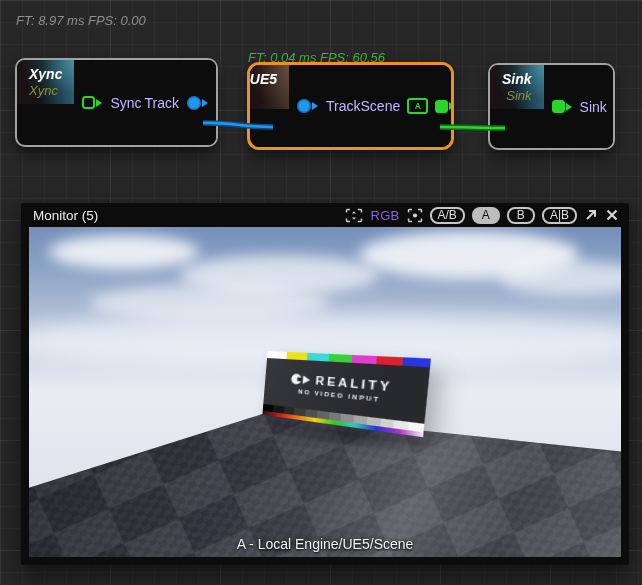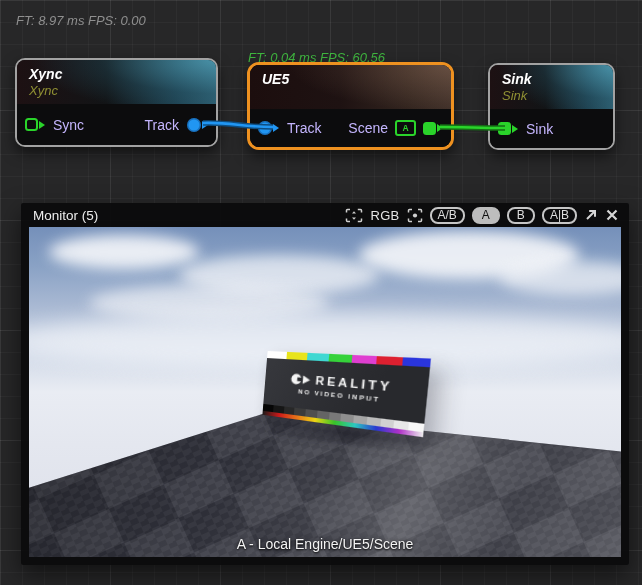--- a/index.html
+++ b/index.html
@@ -18,27 +18,27 @@
     background-size:110px 110px,110px 110px,22px 22px,22px 22px;
     font-family:"Liberation Sans", sans-serif;
     -webkit-font-smoothing:antialiased;
   }
   
   .perf{position:absolute;font-style:italic;font-size:13px;line-height:16px;white-space:pre;}
   .perf-xync{left:16px;top:13px;color:var(--perf-gray);}
   .perf-ue5{left:248px;top:18px;color:var(--perf-green);}
   
   .node{
-    position:absolute;box-sizing:border-box;display:flex;flex-direction:column;
+    position:absolute;box-sizing:border-box;display:flex;flex-direction:row;
     border:2px solid #a2a2a2;border-radius:10px;overflow:hidden;background:#0c0c0d;
     box-shadow:0 6px 14px rgba(0,0,0,.55);z-index:2;
   }
   .node-xync{left:15px;top:58px;width:203px;height:89px;}
   .node-ue5{left:247px;top:62px;width:207px;height:88px;border:3px solid var(--orange);border-radius:12px;justify-content:center;}
-  .node-sink{left:488px;top:63px;width:127px;height:87px;}
+  .node-sink{left:488px;top:63px;width:127px;height:87px;text-align:right;}
   .node-header{height:44px;flex:0 0 auto;padding:6px 12px 0;box-sizing:border-box;}
   .hdr-teal{background:
       radial-gradient(130% 170% at 100% 0%, rgba(96,188,214,.55), rgba(46,100,120,.28) 45%, rgba(0,0,0,0) 72%),
       linear-gradient(to right,#1d1113,#121416 45%,#1e4150 80%,#2c5d6f);}
   .hdr-red{background:
       radial-gradient(130% 170% at 100% 0%, rgba(205,160,130,.28), rgba(0,0,0,0) 62%),
       linear-gradient(to right,#1c0e0e,#1e1212 45%,#33251f 80%,#403029);}
   .node-title{font-size:14px;font-style:italic;font-weight:bold;color:#fff;line-height:17px;}
   .node-sub{font-size:13px;font-style:italic;color:#8f8f33;line-height:15px;}
   .node-body{flex:1;display:flex;align-items:center;padding:0 8px;background:#0c0c0d;}
@@ -55,21 +55,21 @@
     font-size:8.5px;font-weight:bold;display:flex;align-items:center;justify-content:center;margin:0 7px;flex:0 0 auto;}
   
   .wires{position:absolute;left:0;top:0;z-index:3;pointer-events:none;}
   
   .monitor{position:absolute;left:21px;top:203px;width:608px;height:362px;
     background:rgba(11,11,12,.94);border-radius:2px;z-index:4;box-shadow:0 10px 24px rgba(0,0,0,.55);}
   .m-titlebar{height:24px;display:flex;align-items:center;padding:0 10px 0 12px;}
   .m-title{font-size:13.5px;color:#ededed;}
   .m-tools{margin-left:auto;display:flex;align-items:center;gap:7px;}
   .tb-ico{display:flex;align-items:center;}
-  .tb-label{font-size:13px;color:#e5e5e5;letter-spacing:.3px;}
+  .tb-label{font-size:13px;color:#8b5cf6;letter-spacing:.3px;}
   .tb-btn{height:17px;box-sizing:border-box;padding:0 6px;border:2px solid #c6c6c6;border-radius:8px;
     color:#dedede;font-size:12px;font-family:inherit;display:flex;align-items:center;justify-content:center;
     background:transparent;min-width:28px;}
   .tb-btn.active{background:#bdbdbd;color:#101010;border-color:#bdbdbd;}
   
   .m-video{position:absolute;left:8px;top:24px;width:592px;height:330px;overflow:hidden;background:#ccd1dd;}
   .sky{position:absolute;inset:0;background:linear-gradient(180deg,
       #7590ba 0%,#8aa2c5 12%,#a9b9d3 24%,#cfd8e7 38%,#e9ecf3 50%,#e4e7ef 66%,#dcdfe9 100%);}
   .cloud{position:absolute;background:rgba(252,252,253,.85);border-radius:50%;filter:blur(7px);}
   .cloudband{position:absolute;background:rgba(248,249,252,.65);border-radius:50%;filter:blur(10px);}

